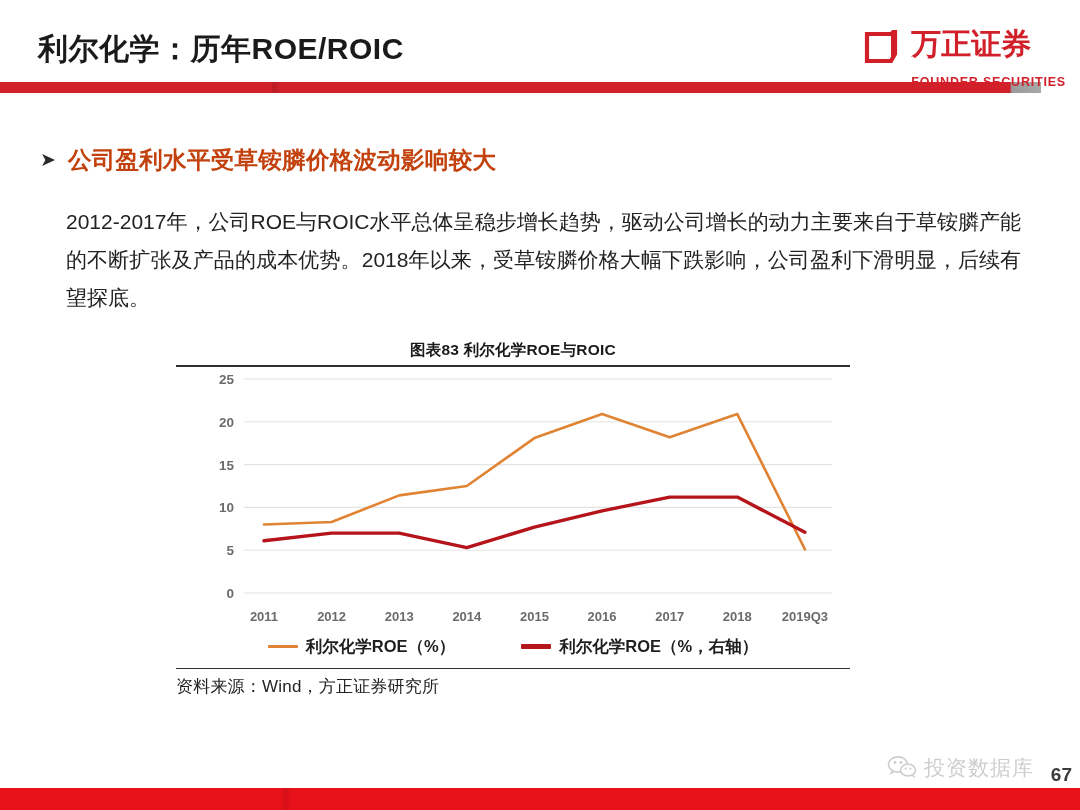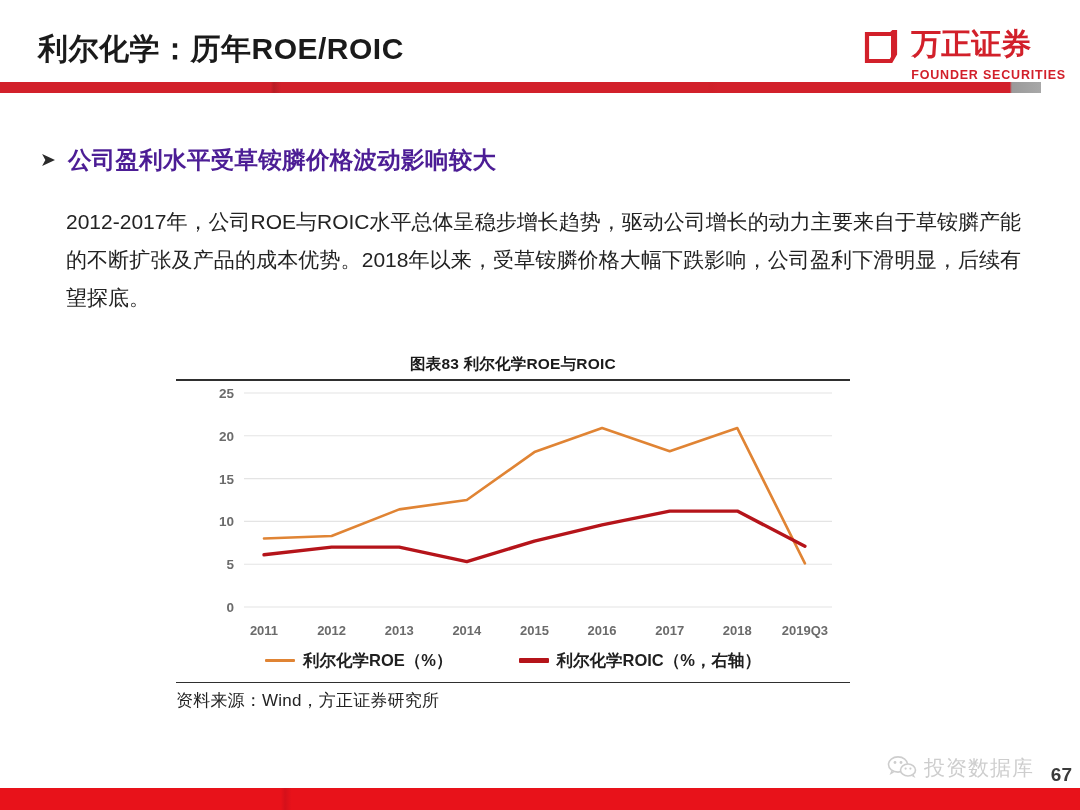--- a/index.html
+++ b/index.html
@@ -45,53 +45,53 @@
     margin-top: 2px;
   }
   #brand-text-wrap { display: flex; flex-direction: column; }
   #brand-cn {
     font-size: 30px; font-weight: bold; color: #d2202a;
     line-height: 1.05; letter-spacing: 0px;
     white-space: nowrap;
   }
   #brand-en {
     font-size: 12.5px; font-weight: bold; color: #d2202a;
-    letter-spacing: 0.8px; margin-top: 8px; white-space: nowrap;
+    letter-spacing: 0.8px; margin-top: 15px; white-space: nowrap;
   }
 
   
   #bullet-row {
     position: absolute;
     left: 40px; top: 144px;
     display: flex; align-items: baseline; gap: 12px;
   }
   #bullet-arrow {
     font-size: 19px; color: #2b2b2b; line-height: 1;
     transform: translateY(-2px);
   }
   #bullet-heading {
-    font-size: 23.5px; font-weight: bold; color: #4c1d95;
+    font-size: 23.5px; font-weight: bold; color: #c2410c;
     letter-spacing: 0.3px; white-space: nowrap;
   }
 
   
   #body-paragraph {
     position: absolute;
     left: 66px; top: 203px;
     width: 955px;
     font-size: 21px;
     line-height: 38px;
     color: #232323;
     text-align: justify;
   }
 
   
   #chart-block {
     position: absolute;
-    left: 176px; top: 352px;
+    left: 176px; top: 338px;
     width: 674px; height: 365px;
   }
   #chart-title {
     text-align: center;
     font-size: 15.5px;
     font-weight: bold;
     color: #1a1a1a;
     padding-top: 2px;
     letter-spacing: 0.2px;
   }
@@ -223,21 +223,21 @@
       </svg>
     </div>
 
     <div id="chart-legend">
       <div class="legend-entry">
         <span class="legend-swatch" style="background: rgb(224, 132, 52);"></span>
         <span>利尔化学ROE（%）</span>
       </div>
       <div class="legend-entry">
         <span class="legend-swatch" style="background: rgb(181, 20, 26); height: 4.4px;"></span>
-        <span>利尔化学ROIC（%，右轴）</span>
+        <span>利尔化学ROE（%，右轴）</span>
       </div>
     </div>
 
     <div id="chart-footer-rule"></div>
     <div id="chart-source">资料来源：Wind，方正证券研究所</div>
   </div>
 
   <div id="watermark">
     <span id="wm-icon">
       <svg viewBox="0 0 30 26" width="30" height="26" aria-hidden="true">

